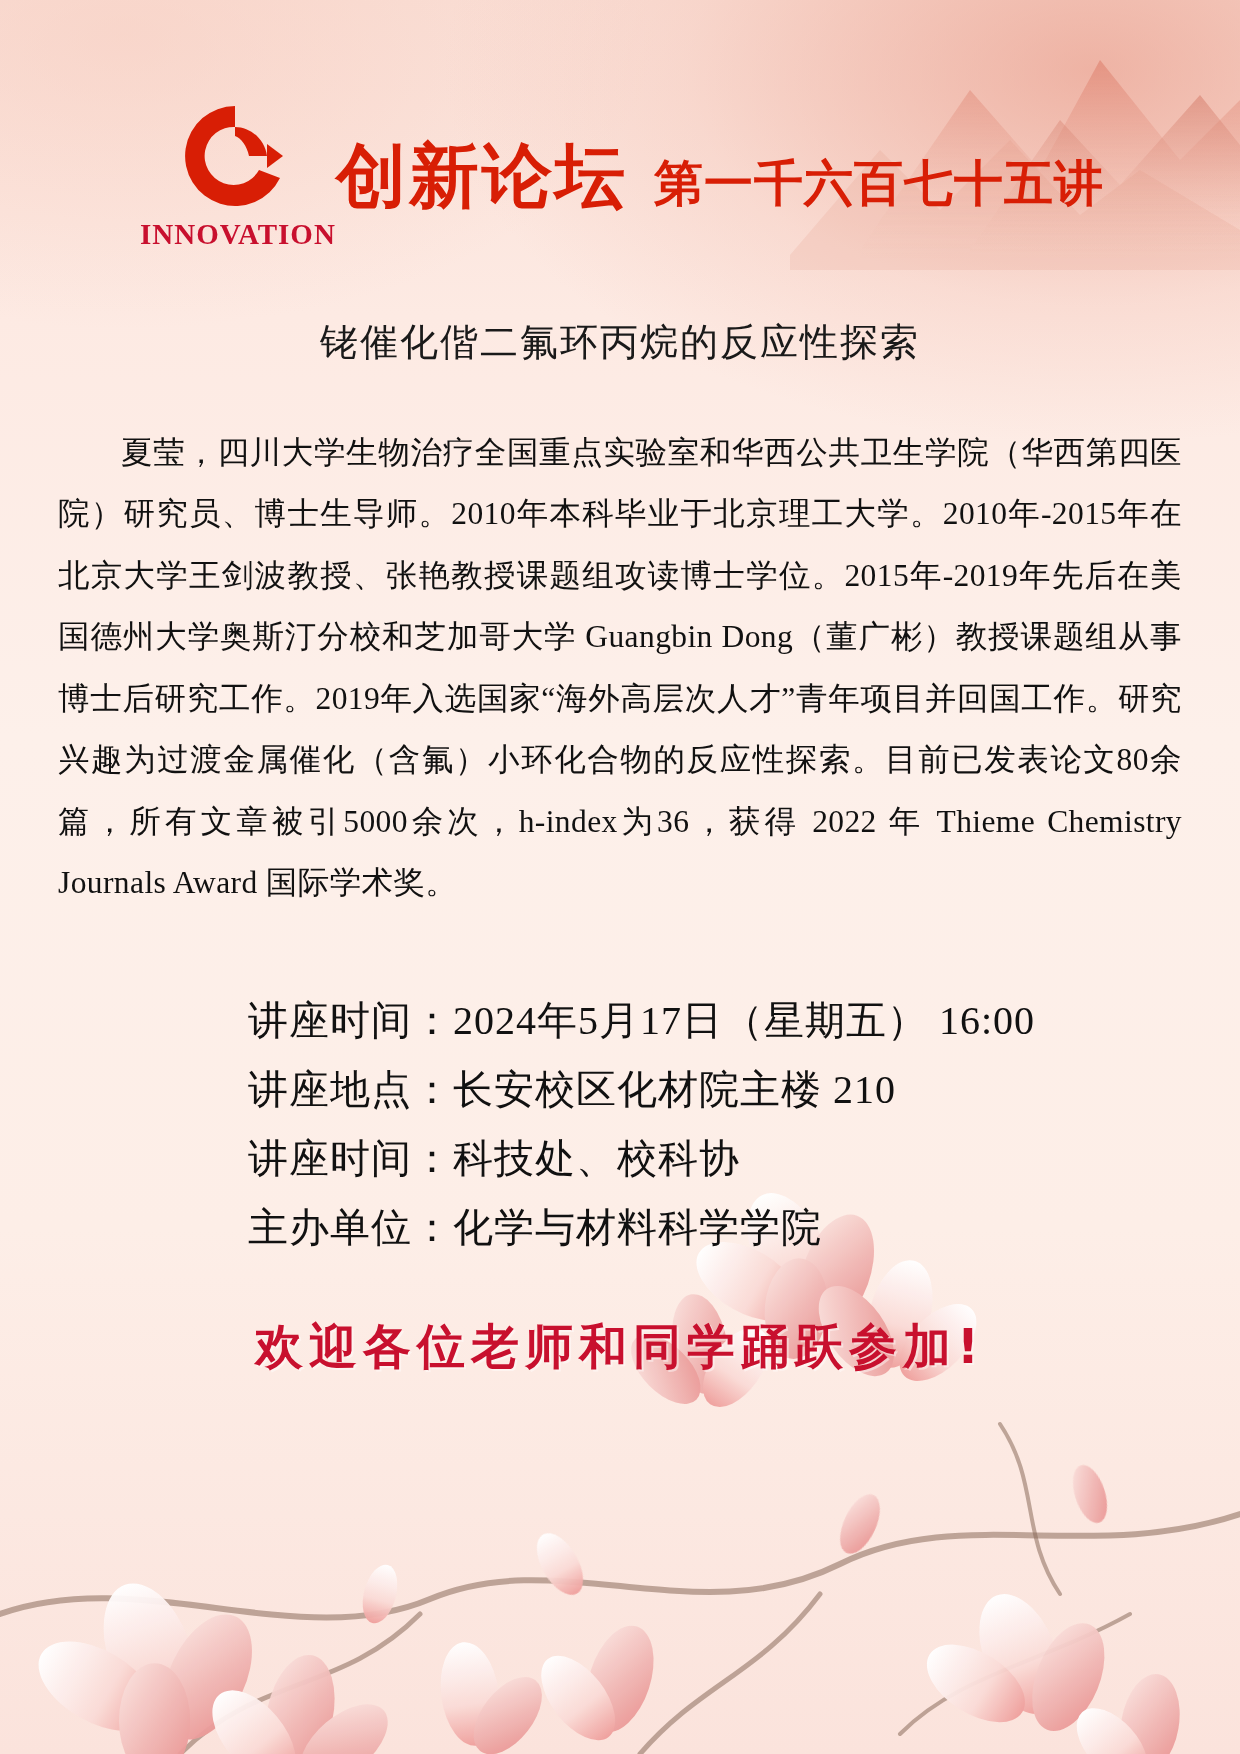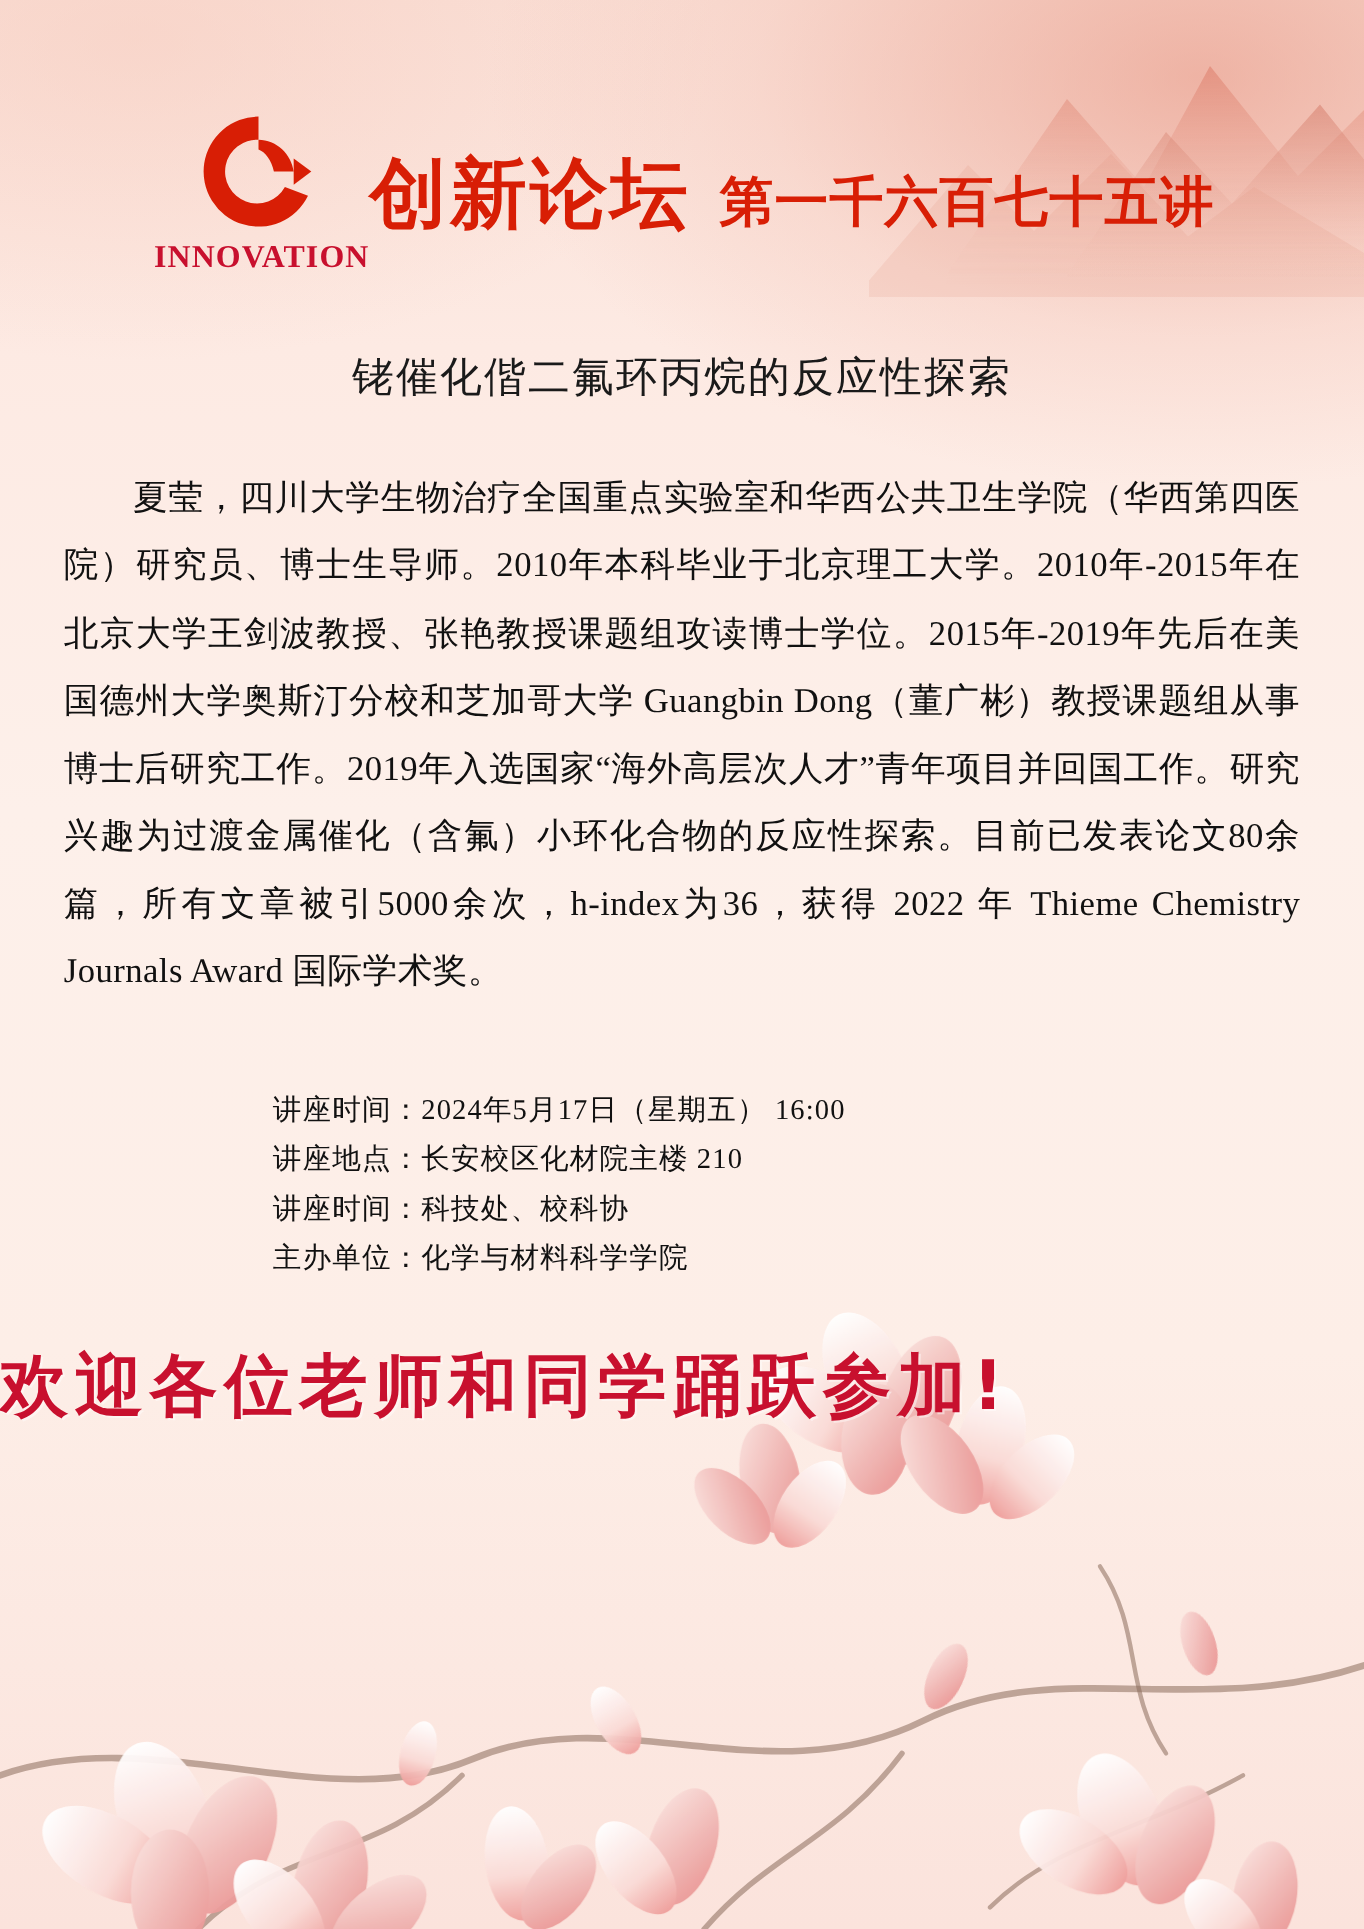--- a/index.html
+++ b/index.html
@@ -134,32 +134,32 @@
   }
 
   
   .info {
     margin: 74px 0 0 0;
     padding-left: 248px;
     color: #111;
   }
   .info-row {
     font-family: "Liberation Serif", serif;
-    font-size: 26px;
+    font-size: 40px;
     line-height: 1.72;
     letter-spacing: 1px;
   }
 
   
   .slogan {
     margin-top: 52px;
-    text-align: left;
-    font-family: "DejaVu Sans", sans-serif;
-    font-weight: 700;
-    font-size: 62px;
+    text-align: center;
+    font-family: "DejaVu Sans", sans-serif;
+    font-weight: 700;
+    font-size: 48px;
     color: #c8102e;
     letter-spacing: 6px;
     text-shadow: 2px 2px 0 rgba(255,255,255,0.45);
   }
 </style>
 </head>
 <body>
 
 <div id="poster">
 

